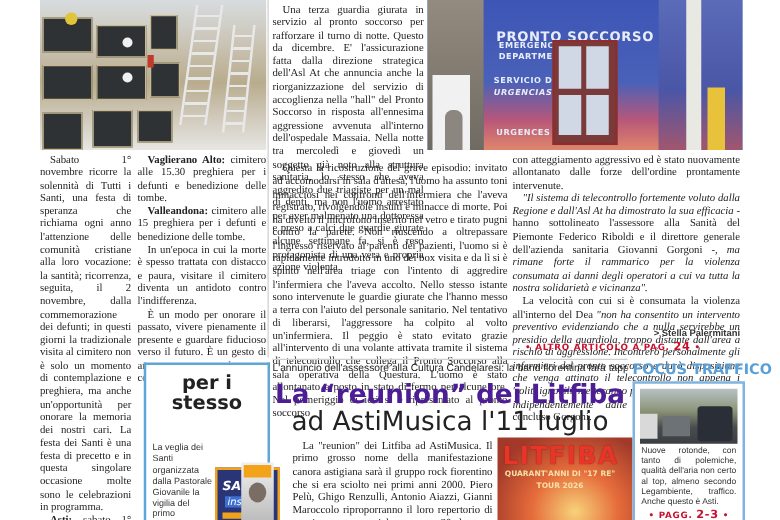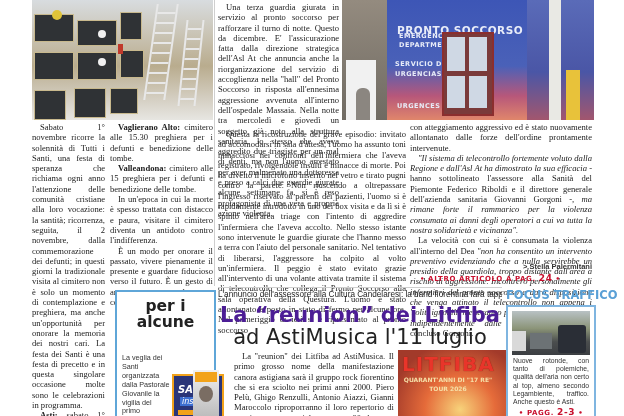--- a/index.html
+++ b/index.html
@@ -72,21 +72,21 @@
 
 <div class="abs txt" style="left:110px;top:122px;width:103px;">
   <p><b>Vaglierano Alto:</b> <span>cimitero alle 15.30 preghiera per i defunti e benedizione delle tombe.</span></p>
   <p><b>Valleandona:</b> <span>cimitero alle 15 preghiera per i defunti e benedizione delle tombe.</span></p>
   <p>In un'epoca in cui la morte è spesso trattata con distacco e paura, visitare il cimitero diventa un antidoto contro l'indifferenza.</p>
   <p>È un modo per onorare il passato, vivere pienamente il presente e guardare fiducioso verso il futuro. È un gesto di amore e speranza che porta consolazione e pace.</p>
 </div>
 
 <div class="abs veglia-box">
   <div class="veglia-title">
-    <div>per i alcune</div>
+    <div>per i stesso</div>
   </div>
   <div class="veglia-body" style="position:absolute;left:5px;top:62px;width:88px;">
     <div style="float:right;width:40px;height:60px;"></div>
     <span>La veglia dei Santi organizzata dalla Pastorale Giovanile la vigilia del primo novembre si svolgerà quest'anno a Montegrosso. Ritrovo alle</span>
   </div>
   <div class="santi-poster">
     <div style="position:absolute;left:4px;top:8px;font-family:'DejaVu Sans',sans-serif;font-weight:bold;font-style:italic;font-size:10px;color:#fff;">SANTI,</div>
     <div style="position:absolute;left:6px;top:21px;padding:0 2px;background:#3d6fd1;font-family:'DejaVu Sans',sans-serif;font-style:italic;font-size:8px;color:#fff;">insieme</div>
     <div style="position:absolute;left:4px;top:34px;width:38px;height:5px;background:#f1a21b;"></div>
   </div>
@@ -103,21 +103,21 @@
 
 <div class="abs photo-ps">
   <div class="ps-left"></div>
   <div style="position:absolute;left:4px;top:60px;width:30px;height:60px;background:#f1f1f1;"></div>
   <div style="position:absolute;left:14px;top:88px;width:14px;height:32px;background:#8b8680;border-radius:6px 6px 0 0;"></div>
   <div class="ps-sign">
     <div class="ps-text" style="left:10px;top:24px;font-size:10.5px;">PRONTO SOCCORSO</div>
     <div class="ps-text" style="left:12px;top:32px;font-size:6.5px;">EMERGENCY</div>
     <div class="ps-text" style="left:12px;top:41px;font-size:6.5px;">DEPARTMENT</div>
     <div class="ps-text" style="left:8px;top:60px;font-size:6.5px;">SERVICIO DE</div>
-    <div class="ps-text" style="left:8px;top:70px;font-size:6.5px;">URGENCIAS</div>
+    <div class="ps-text" style="left:8px;top:70px;font-size:6.5px;font-style:italic;">URGENCIAS</div>
     <div class="ps-text" style="left:10px;top:90px;font-size:6.5px;margin-top:12px;">URGENCES</div>
   </div>
   <div class="ps-window">
     <div class="ps-pane" style="left:3px;top:3px;width:18px;height:34px;"></div>
     <div class="ps-pane" style="left:25px;top:3px;width:18px;height:34px;"></div>
     <div class="ps-pane" style="left:3px;top:42px;width:18px;height:32px;"></div>
     <div class="ps-pane" style="left:25px;top:42px;width:18px;height:32px;"></div>
   </div>
   <div class="ps-right"></div>
   <div class="ps-col"></div>

